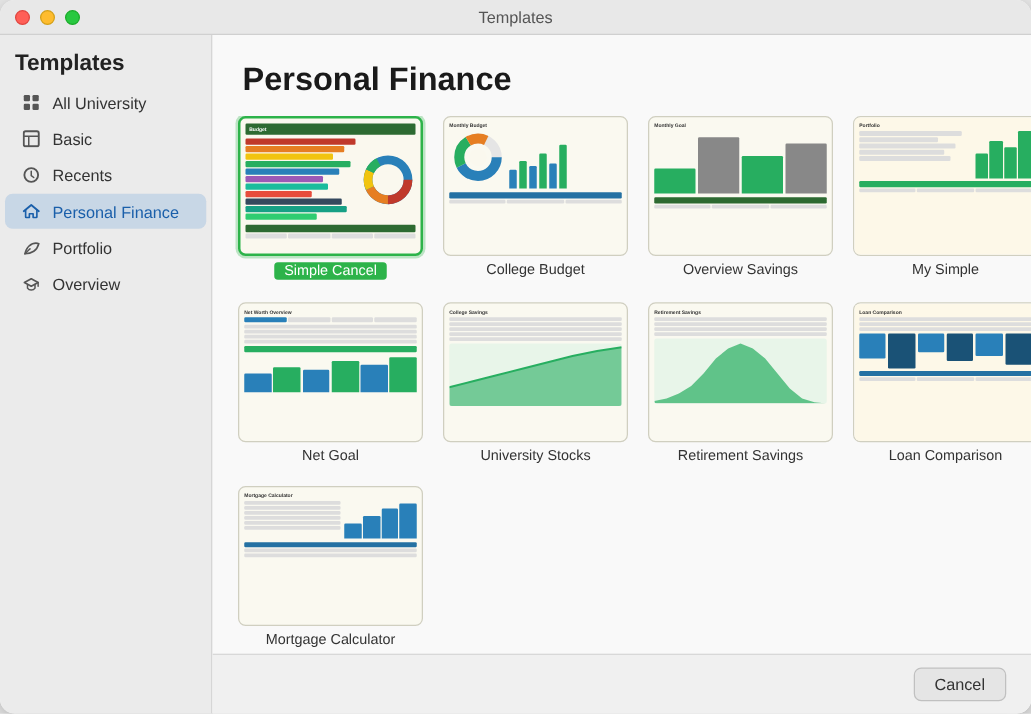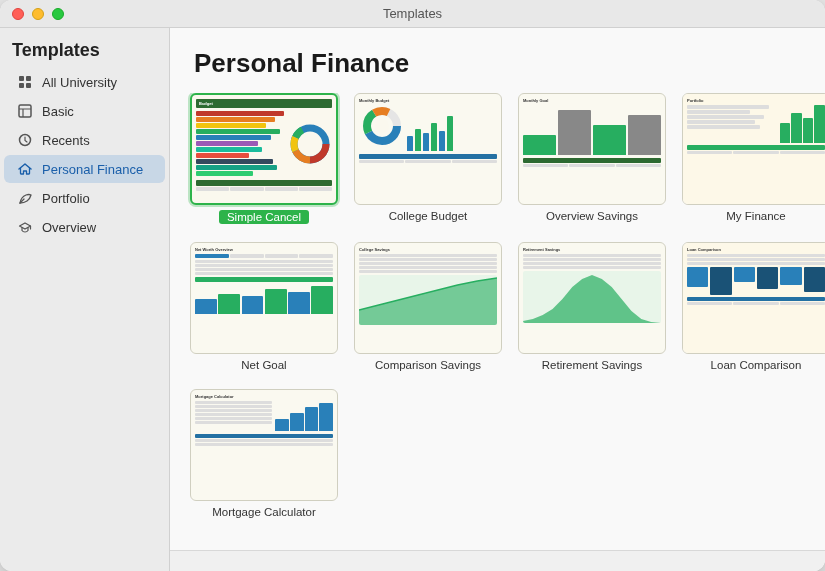--- a/index.html
+++ b/index.html
@@ -407,21 +407,21 @@
                 </div>
               </div>
               <div style="background:#27ae60;height:5px;border-radius:1px;margin-top:2px;"></div>
               <div style="display:flex;gap:1px;margin-top:1px;">
                 <div style="flex:1;height:3px;background:#ddd;border-radius:1px;"></div>
                 <div style="flex:1;height:3px;background:#ddd;border-radius:1px;"></div>
                 <div style="flex:1;height:3px;background:#ddd;border-radius:1px;"></div>
               </div>
             </div>
           </div>
-          <span class="template-label">My Finance</span>
+          <span class="template-label">My Simple</span>
         </div>
 
         <div class="template-item">
           <div class="template-thumb">
             <div class="thumb-inner">
               <div style="font-size:4px;color:#333;margin-bottom:2px;font-weight:bold;">Net Worth Overview</div>
               <div style="display:flex;gap:1px;margin-bottom:2px;">
                 <div style="flex:1;height:4px;background:#2980b9;border-radius:1px;"></div>
                 <div style="flex:1;height:4px;background:#ddd;border-radius:1px;"></div>
                 <div style="flex:1;height:4px;background:#ddd;border-radius:1px;"></div>
@@ -460,21 +460,21 @@
               </div>
 
               <div style="position:relative;height:50px;background:#e8f5e9;border-radius:2px;overflow:hidden;">
                 <svg width="100%" height="50" viewBox="0 0 140 50" preserveAspectRatio="none">
                   <path d="M0 50 L0 35 L20 30 L40 25 L60 20 L80 15 L100 10 L120 6 L140 3 L140 50 Z" fill="#27ae60" opacity="0.6"></path>
                   <path d="M0 35 L20 30 L40 25 L60 20 L80 15 L100 10 L120 6 L140 3" fill="none" stroke="#27ae60" stroke-width="1.5"></path>
                 </svg>
               </div>
             </div>
           </div>
-          <span class="template-label">Comparison Savings</span>
+          <span class="template-label">University Stocks</span>
         </div>
 
         <div class="template-item">
           <div class="template-thumb">
             <div class="thumb-inner">
               <div style="font-size:4px;color:#333;margin-bottom:2px;font-weight:bold;">Retirement Savings</div>
               <div style="margin-bottom:2px;">
                 <div style="height:3px;background:#ddd;margin-bottom:1px;border-radius:1px;"></div>
                 <div style="height:3px;background:#ddd;margin-bottom:1px;border-radius:1px;"></div>
                 <div style="height:3px;background:#ddd;margin-bottom:1px;border-radius:1px;"></div>
@@ -543,16 +543,17 @@
               <div style="height:3px;background:#ddd;margin-bottom:1px;border-radius:1px;"></div>
               <div style="height:3px;background:#ddd;margin-bottom:1px;border-radius:1px;"></div>
             </div>
           </div>
           <span class="template-label">Mortgage Calculator</span>
         </div>
 
       </div>
 
       <div class="footer">
+        <button class="btn-cancel">Cancel</button>
       </div>
     </div>
   </div>
 </div>
 
 </body></html>

